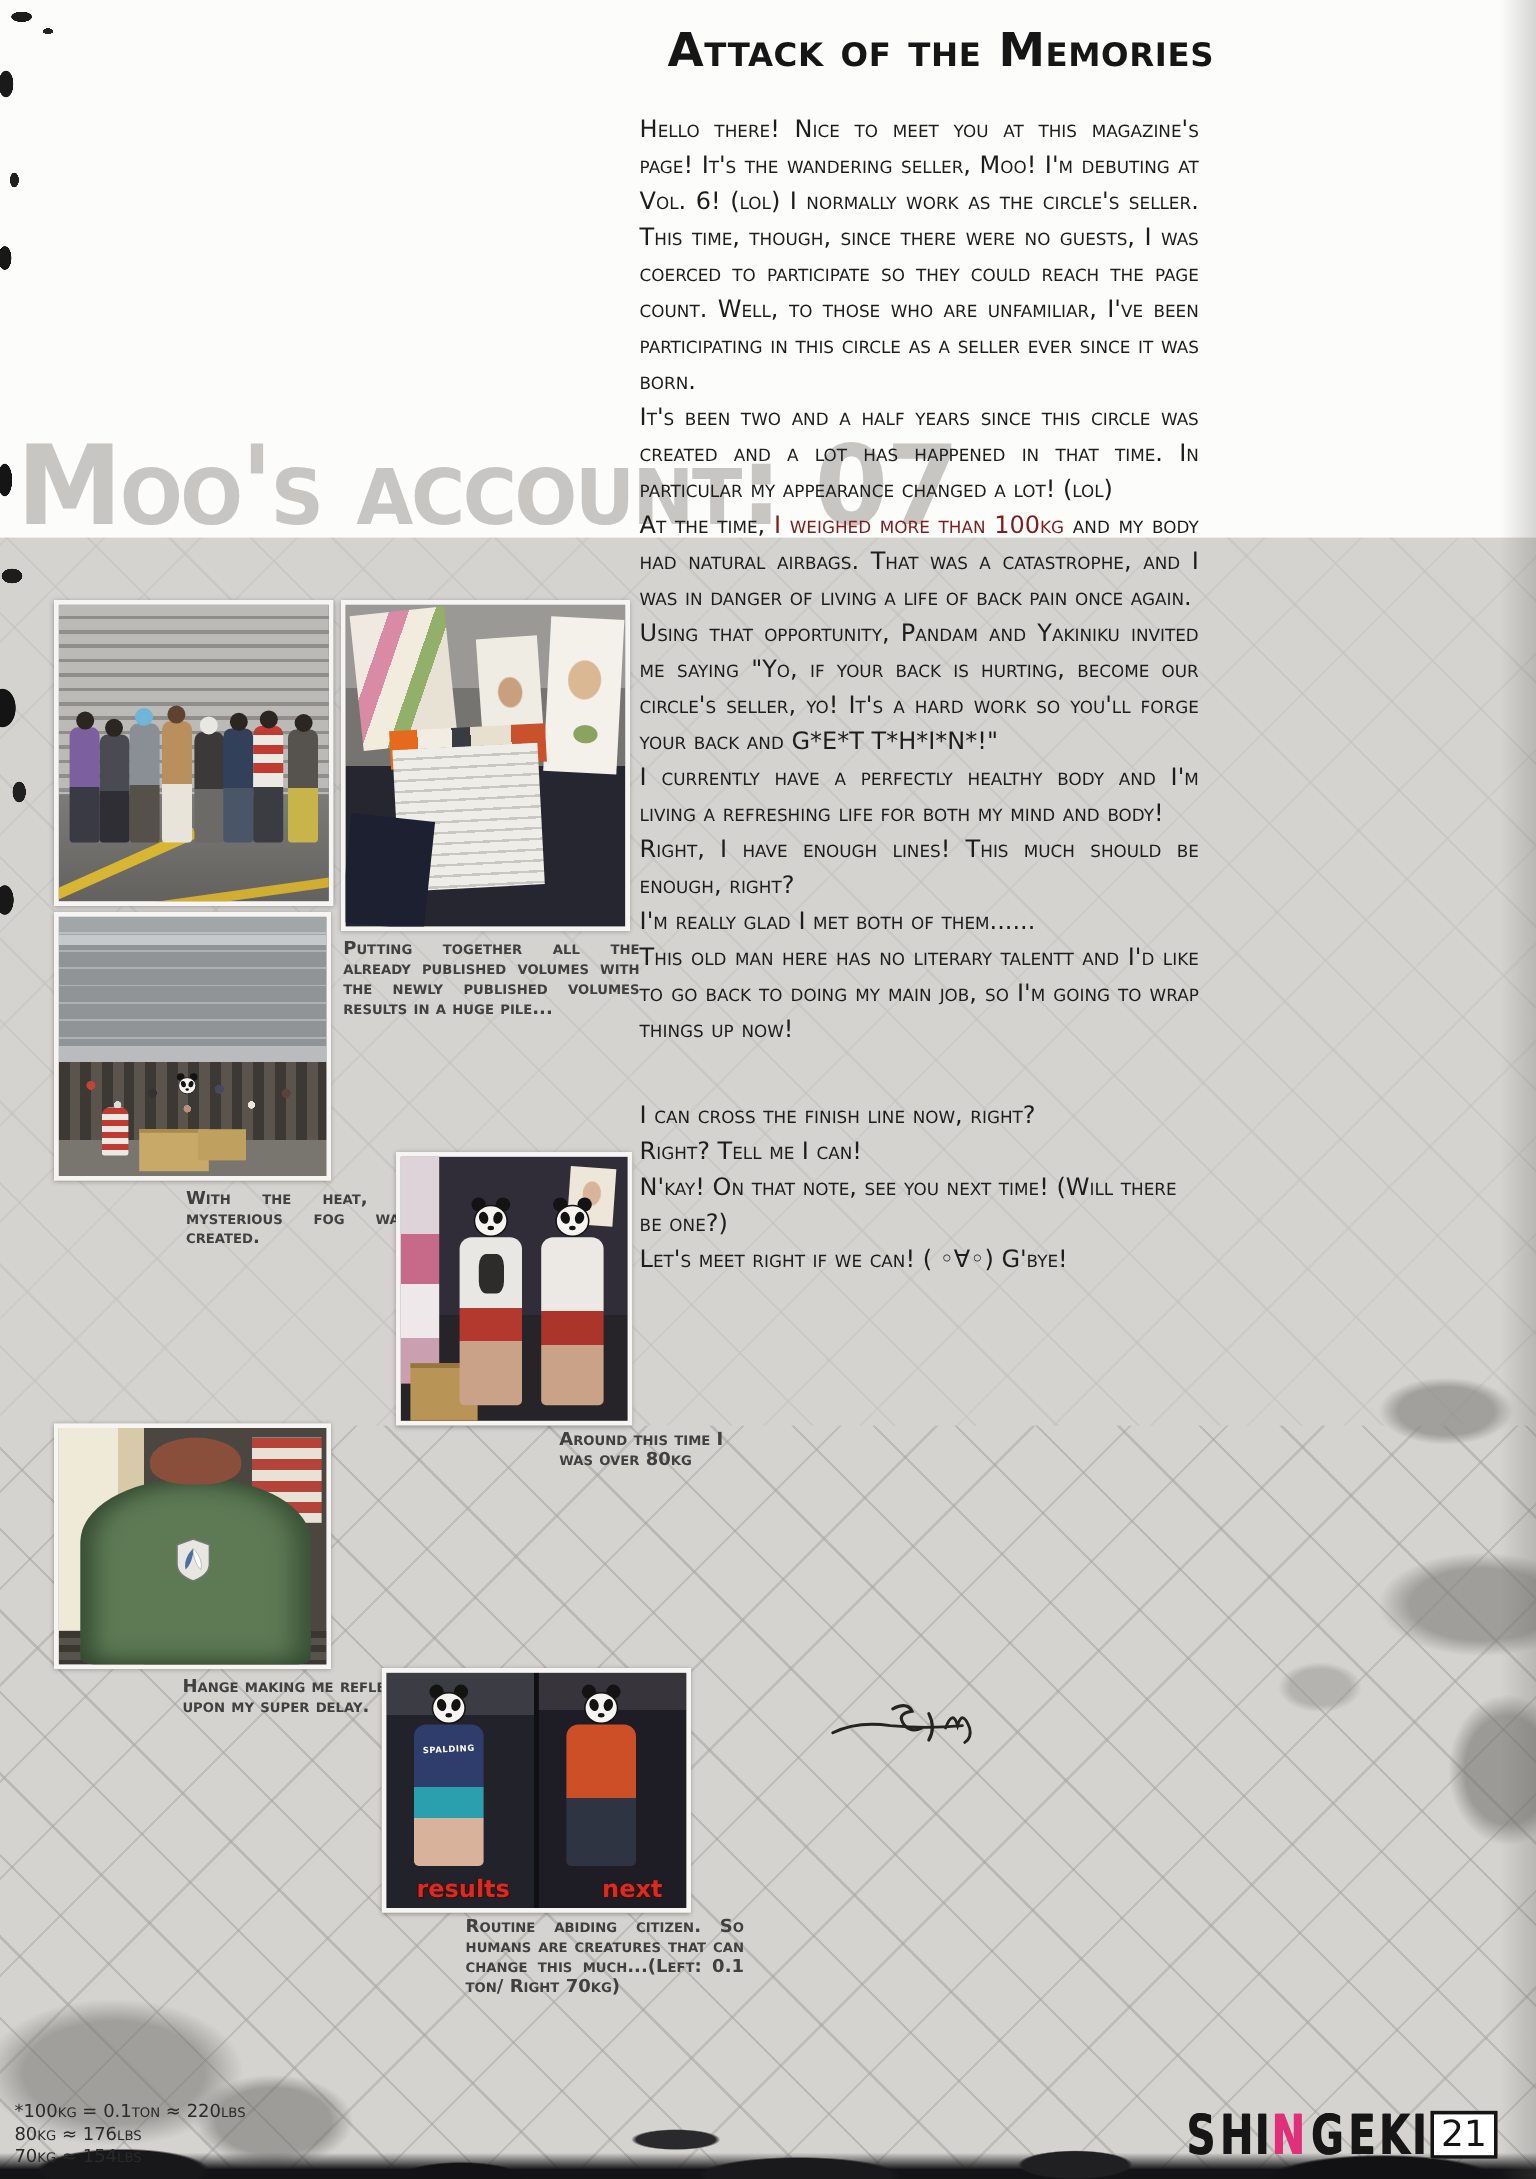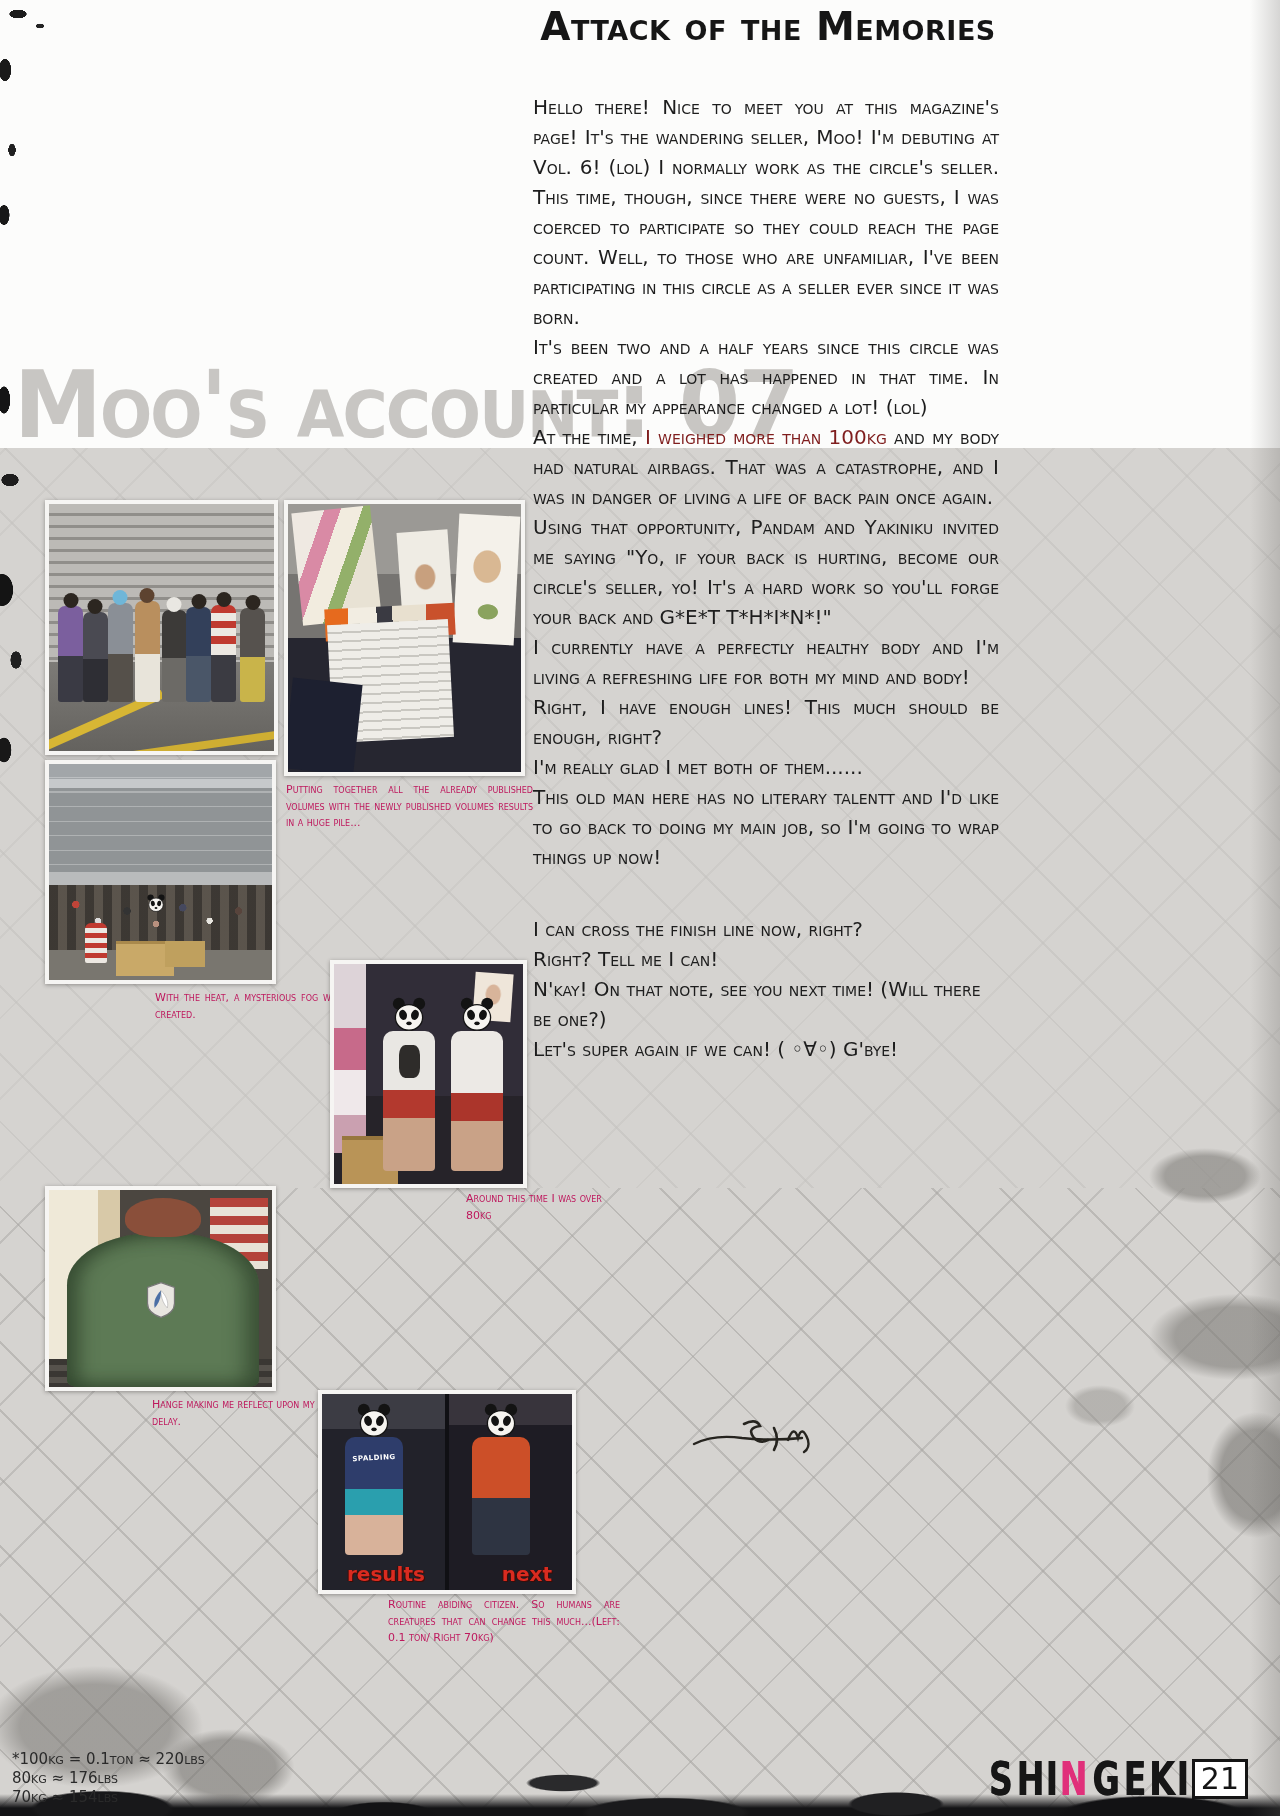--- a/index.html
+++ b/index.html
@@ -45,38 +45,38 @@
   #gr-bottom{left:0;bottom:0;width:100%;height:150px;background-image:
     radial-gradient(ellipse 120px 30px at 8% 95%,#18181a 55%,transparent 60%),
     radial-gradient(ellipse 90px 24px at 30% 100%,#131315 55%,transparent 60%),
     radial-gradient(ellipse 140px 26px at 52% 98%,#1a1a1c 55%,transparent 60%),
     radial-gradient(ellipse 80px 20px at 70% 92%,#202022 55%,transparent 60%),
     radial-gradient(ellipse 160px 34px at 90% 100%,#121214 55%,transparent 60%),
     radial-gradient(ellipse 60px 14px at 44% 78%,#2a2a2c 55%,transparent 62%),
     linear-gradient(180deg,transparent 0 128px,#141416 142px);}
 
   
-  .title{position:absolute;left:533px;top:4px;width:470px;margin:0;text-align:center;
+  .title{position:absolute;left:533px;top:4px;width:470px;margin:16px;text-align:center;
          font-variant:small-caps;font-weight:700;font-size:39px;letter-spacing:.5px;color:#161616;}
   .article{position:absolute;left:533px;top:92px;width:466px;color:#1d1d1d;
            font-variant:small-caps;font-size:20px;line-height:30px;}
   .article p{margin:0;text-align:justify;}
   .article .outro{text-align:left;margin-top:42px;}
   .article .outro2{text-align:left;}
   .article .nowrap{white-space:nowrap;}
   .hl{color:#7f1d1d;}
 
   .scribble{position:absolute;left:688px;top:1414px;}
 
   
   .photo{position:absolute;border:4px solid #f6f5f3;box-shadow:0 1px 4px rgba(40,38,35,.4);
          overflow:hidden;background:#7a7874;}
   .abs{position:absolute;}
-  .caption{position:absolute;font-variant:small-caps;font-size:11px;line-height:16.5px;
-           color:#be185d;text-align:justify;}
+  .caption{position:absolute;font-variant:small-caps;font-size:15px;line-height:16.5px;
+           color:#404040;text-align:justify;font-weight:bold;}
 
   
   #photo1{left:45px;top:500px;width:225px;height:247px;}
   .ph1-shutter{left:0;top:0;right:0;height:64%;
     background:repeating-linear-gradient(180deg,#bcbab6 0 9px,#908e8a 9px 12px);}
   .ph1-ground{left:0;bottom:0;right:0;height:36%;
     background:linear-gradient(180deg,#7d7b77,#64625e);}
   .ph1-line{left:-30px;bottom:22px;width:150px;height:9px;background:#d7b634;transform:rotate(-24deg);}
   .ph1-line2{left:60px;bottom:4px;width:220px;height:8px;background:#cfae32;transform:rotate(-8deg);}
   .fig{position:absolute;bottom:20%;width:25px;height:92px;border-radius:7px 7px 3px 3px;
@@ -222,21 +222,21 @@
     <p>It's been two and a half years since this circle was created and a lot has happened in that time. In particular my appearance changed a lot! (lol)</p>
     <p><span>At the time, </span><span class="hl">I weighed more than 100kg</span><span> and my body had natural airbags. That was a catastrophe, and I was in danger of living a life of back pain once again.</span></p>
     <p>Using that opportunity, Pandam and Yakiniku invited me saying "Yo, if your back is hurting, become our circle's seller, yo! It's a hard work so you'll forge your back and G*E*T T*H*I*N*!"</p>
     <p>I currently have a perfectly healthy body and I'm living a refreshing life for both my mind and body!</p>
     <p>Right, I have enough lines! This much should be enough, right?</p>
     <p>I'm really glad I met both of them......</p>
     <p>This old man here has no literary talentt and I'd like to go back to doing my main job, so I'm going to wrap things up now!</p>
     <p class="outro">I can cross the finish line now, right?</p>
     <p class="outro2">Right? Tell me I can!</p>
     <p class="outro2">N'kay! On that note, see you next time! (Will there be one?)</p>
-    <p class="outro2 nowrap">Let's super again if we can! ( ◦∀◦) G'bye!</p>
+    <p class="outro2 nowrap">Let's meet right if we can! ( ◦∀◦) G'bye!</p>
   </div>
 
   <svg class="scribble" width="180" height="46" viewBox="0 0 180 46" xmlns="http://www.w3.org/2000/svg">
     <path d="M6 30 q20 -10 48 -6 q30 3 60 0" stroke="#26241f" stroke-width="2.4" fill="none" stroke-linecap="round"></path>
     <path d="M56 10 q12 -6 16 2 q-14 2 -6 12 q6 6 14 2" stroke="#26241f" stroke-width="2.6" fill="none" stroke-linecap="round"></path>
     <path d="M86 14 q6 12 0 22" stroke="#26241f" stroke-width="2.6" fill="none" stroke-linecap="round"></path>
     <path d="M100 26 q6 -16 10 -2 q4 -14 10 2 q2 8 -4 12" stroke="#26241f" stroke-width="2.4" fill="none" stroke-linecap="round"></path>
   </svg>
 
   <div class="photo" id="photo1">

